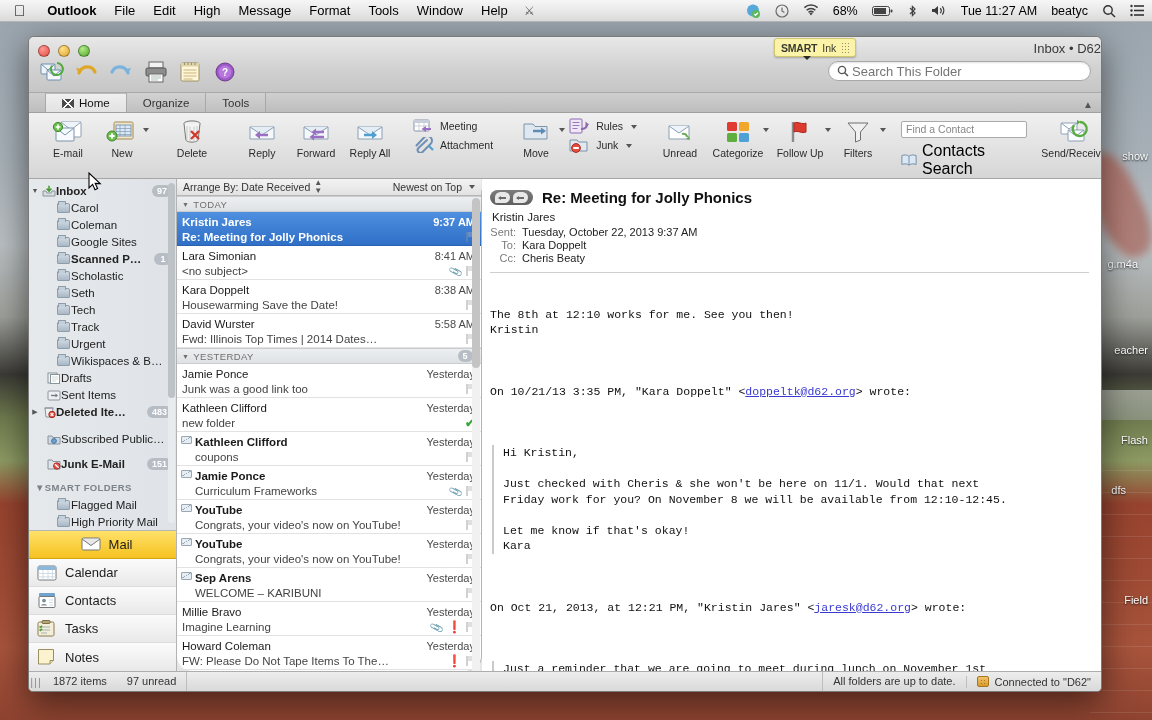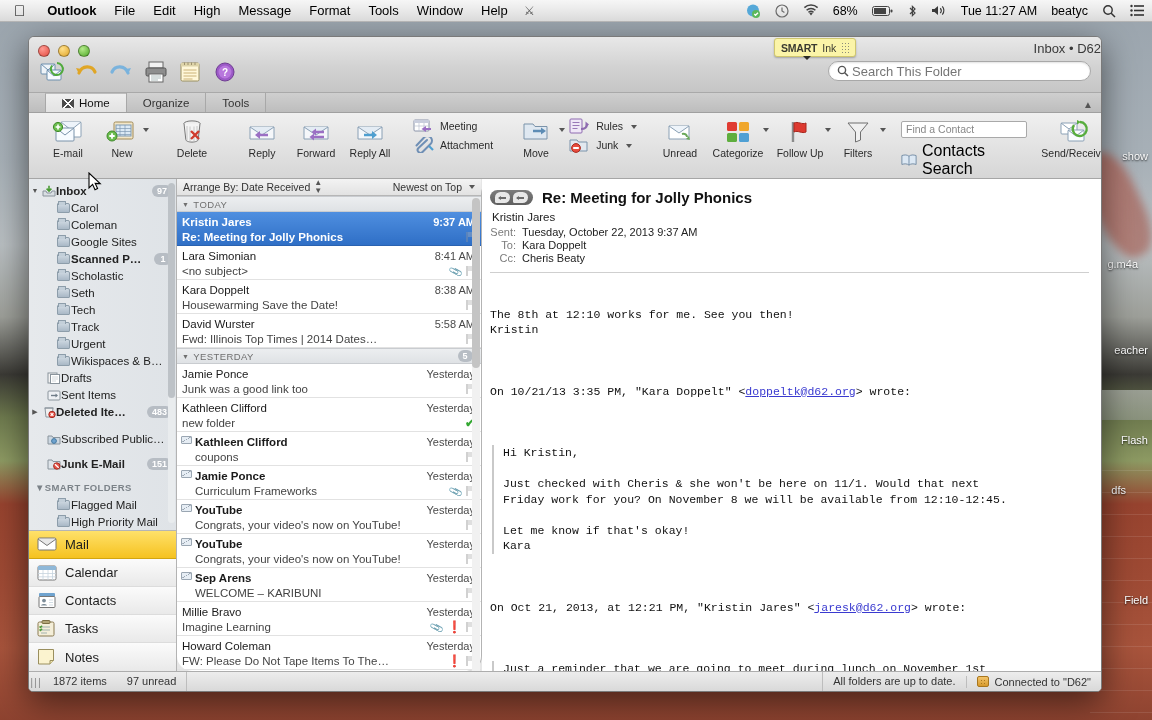--- a/index.html
+++ b/index.html
@@ -233,20 +233,21 @@
   
   #modules { flex: 0 0 139px; border-top: 1px solid #b5b5b5; background: #efefef; }
   .mrow {
     height: 28px; display: flex; align-items: center; gap: 8px; padding-left: 8px;
     font-size: 13px; color: #1d1d1d; border-bottom: 1px solid #dcdcdc;
     background: linear-gradient(to bottom, #fbfbfb, #e9e9e9);
   }
   .mrow.active {
     background: linear-gradient(to bottom, #ffe16a, #f5c220);
     border-bottom: 1px solid #d2a511;
+    justify-content: center;
   }
   .mico { width: 20px; height: 18px; position: relative; flex: 0 0 20px; }
 
   
   #msglist {
     width: 305px; flex: 0 0 305px; display: flex; flex-direction: column;
     border-right: 1px solid #b3b3b3; background: #fff; position: relative; border-radius: 15px;
   }
   #arrange {
     height: 17px; flex: 0 0 17px; display: flex; align-items: center;

